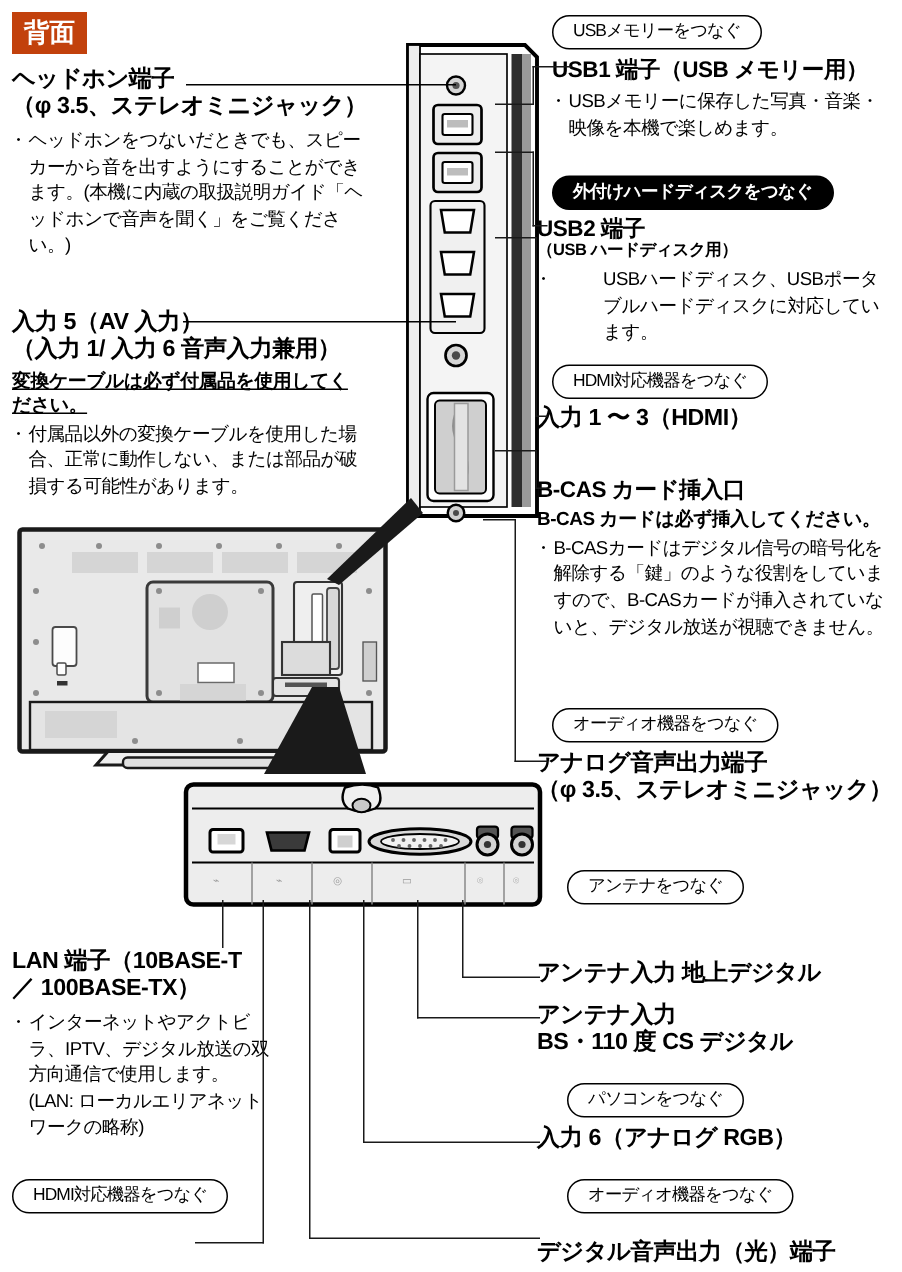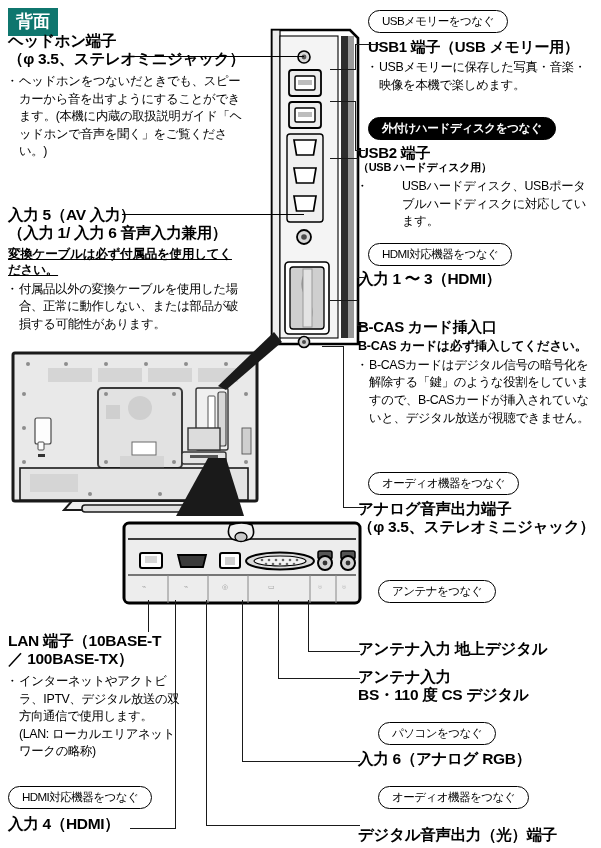--- a/index.html
+++ b/index.html
@@ -13,21 +13,21 @@
     overflow: hidden;
     font-family: "Liberation Sans", "DejaVu Sans", sans-serif;
     color: #000;
     -webkit-font-smoothing: antialiased;
   }
   .abs { position: absolute; }
 
   
   .title-badge {
     left: 8px; top: 8px;
-    background: #0f766e;
+    background: #c2410c;
     color: #fff;
     font-weight: bold;
     font-size: 17px;
     line-height: 1;
     padding: 5px 8px 6px 8px;
     letter-spacing: 0px;
   }
 
   
   .head {
@@ -263,21 +263,21 @@
       <text x="20" y="72">⌁</text>
         <text x="62" y="72">⌁</text>
         <text x="100" y="72">◎</text>
       <text x="146" y="72">▭</text>
         <text x="196" y="72">⌾</text>
         <text x="220" y="72">⌾</text>
     </g>
   </svg>
 </div>
 
-<div class="abs" style="left:8px; top:32px; width:240px;">
+<div class="abs" style="left:8px; top:44px; width:240px;">
   <div class="head">ヘッドホン端子</div>
   <div class="head">（φ 3.5、ステレオミニジャック）</div>
   <div class="para bullet" style="margin-top:5px; width:234px;">ヘッドホンをつないだときでも、スピーカーから音を出すようにすることができます。(本機に内蔵の取扱説明ガイド「ヘッドホンで音声を聞く」をご覧ください。)</div>
 </div>
 
 <div class="abs ln-h" style="left:124px; top:56px; width:180px;"></div>
 
 <div class="abs" style="left:8px; top:206px; width:248px;">
   <div class="head">入力 5（AV 入力）</div>
   <div class="head">（入力 1/ 入力 6 音声入力兼用）</div>
@@ -290,21 +290,20 @@
 <div class="abs" style="left:8px; top:632px; width:180px;">
   <div class="head">LAN 端子（10BASE-T</div>
   <div class="head">／ 100BASE-TX）</div>
   <div class="para bullet" style="margin-top:5px; width:172px;">インターネットやアクトビラ、IPTV、デジタル放送の双方向通信で使用します。(LAN: ローカルエリアネットワークの略称)</div>
 </div>
 
 <div class="abs ln-v-thin" style="left:148px; top:600px; height:32px;"></div>
 
 <div class="abs" style="left:8px; top:786px;">
   <div class="pill">HDMI対応機器をつなぐ</div>
-  <div class="head" style="margin-top:6px;">入力 4（HDMI）</div>
 </div>
 
 <div class="abs ln-h-thin" style="left:130px; top:828px; width:46px;"></div>
 <div class="abs ln-v-thin" style="left:175px; top:600px; height:229px;"></div>
 
 <div class="abs" style="left:368px; top:10px;">
   <div class="pill">USBメモリーをつなぐ</div>
 </div>
 <div class="abs" style="left:358px; top:38px; width:243px;margin-left:10px;">
   <div class="head" style="font-size:15px;">USB1 端子（USB メモリー用）</div>

